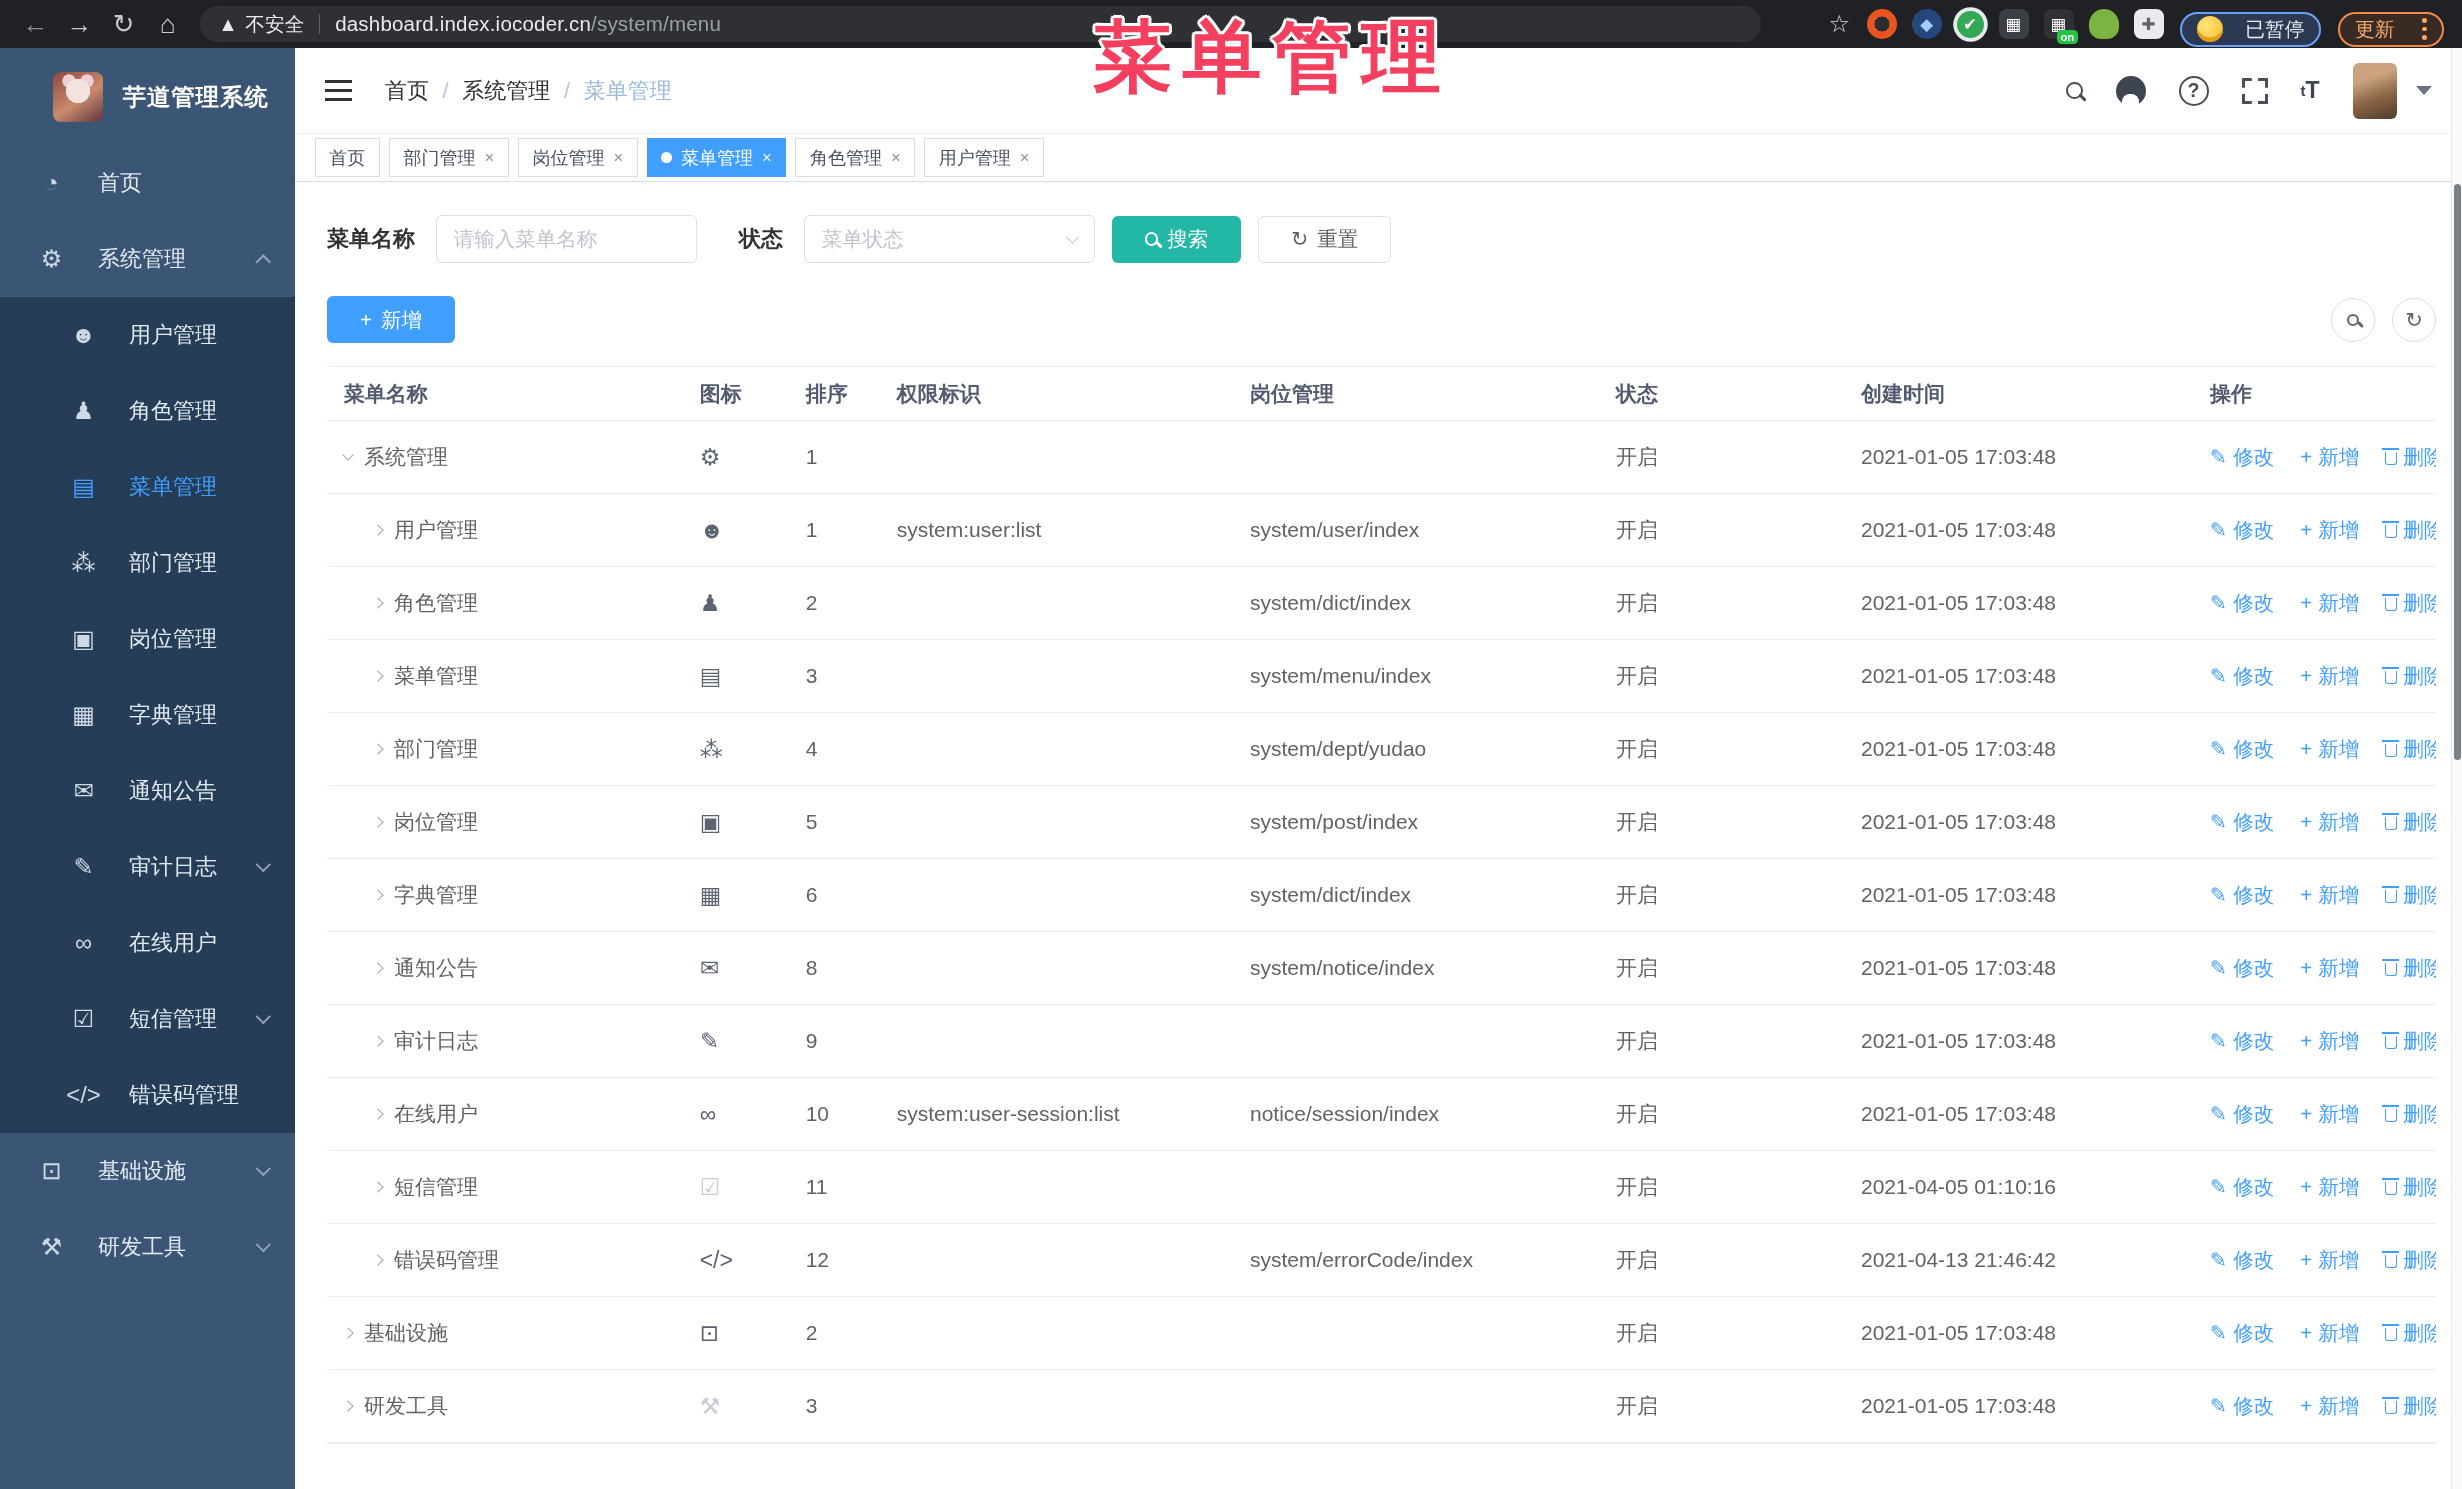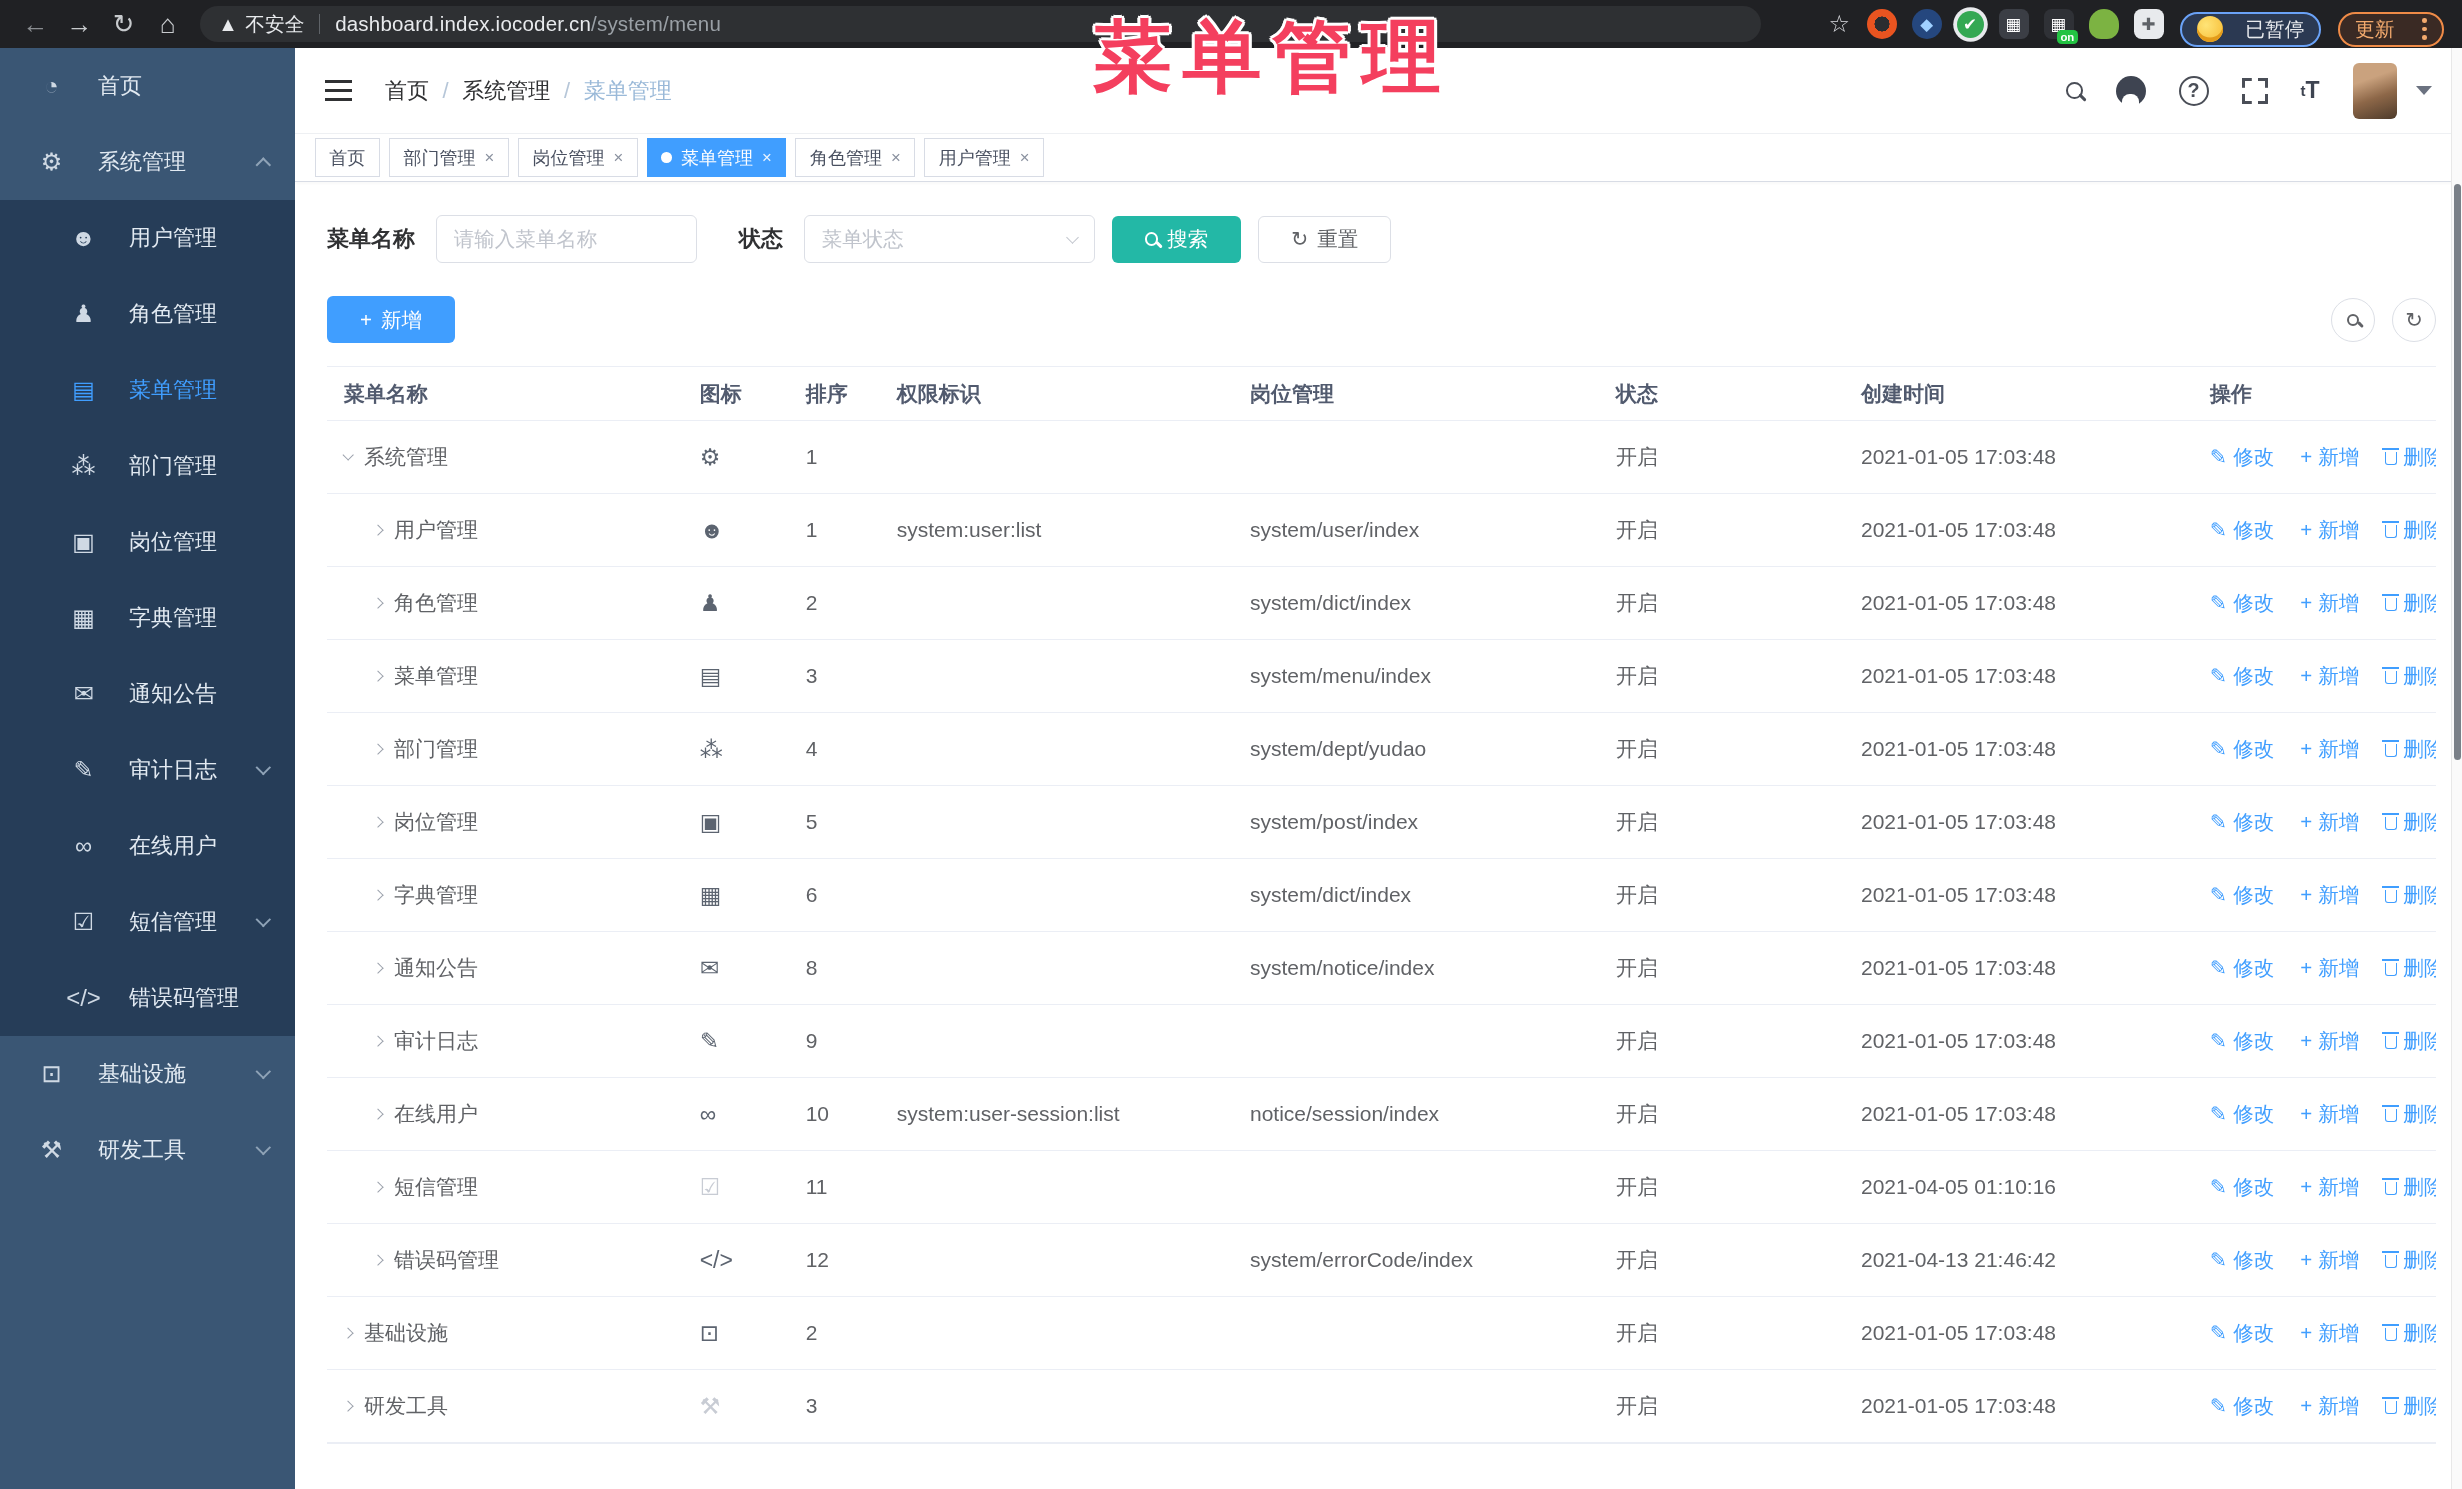--- a/index.html
+++ b/index.html
@@ -190,20 +190,24 @@
             <i></i>
             <i></i>
           </span>
       </span>
     </div>
   </div>
 
   <div class="app">
 
     <aside class="sidebar">
+      <div class="logo-row">
+        <span class="logo-img"></span>
+        <span class="logo-title">芋道管理系统</span>
+      </div>
       <ul class="menu" id="side-menu">
           <li class="m-item ">
             <span class="mi-ic">◔</span>
             <span class="m-label">首页</span>
           </li>
           <li class="m-item ">
             <span class="mi-ic">⚙</span>
             <span class="m-label">系统管理</span>
             <span class="chev up"></span>
           </li>

